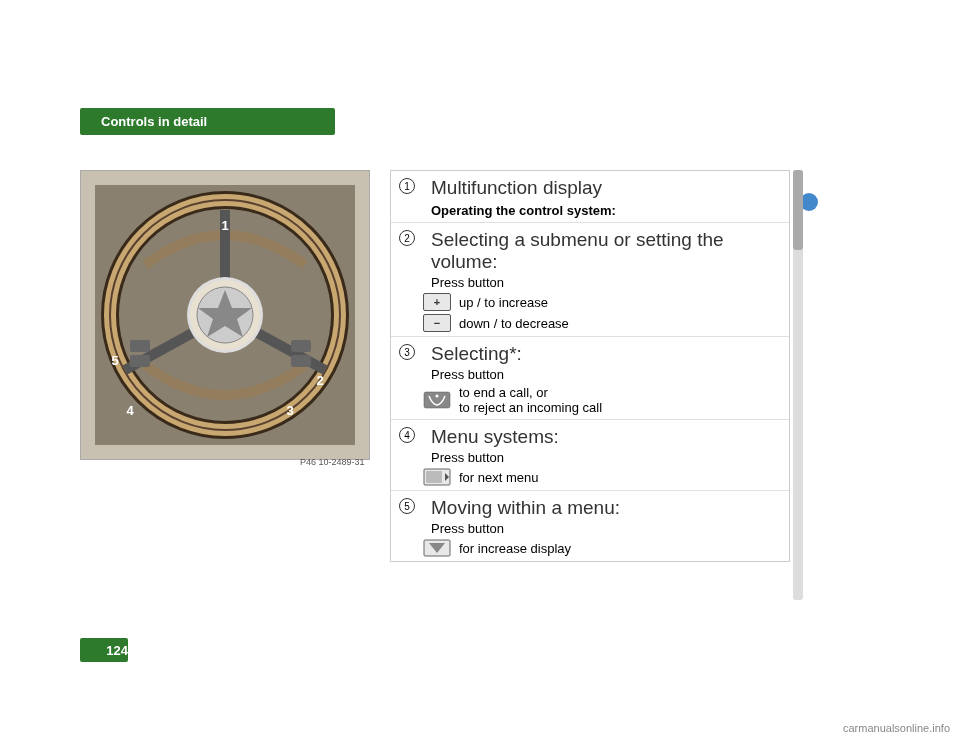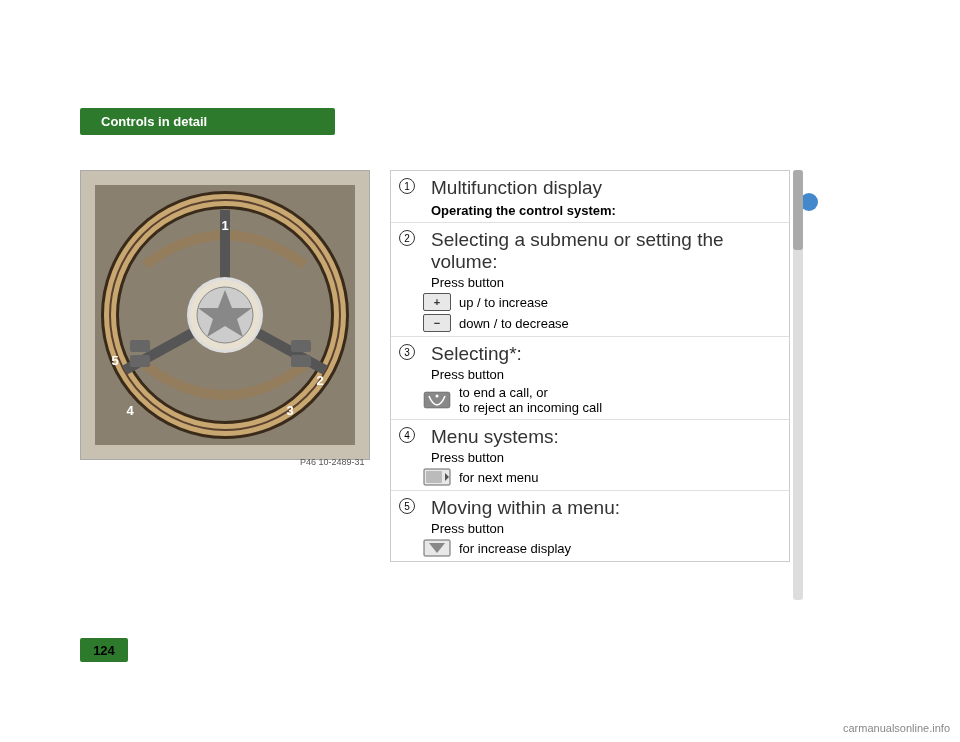--- a/index.html
+++ b/index.html
@@ -143,24 +143,24 @@
     }
 
     
     .page-badge {
       position: absolute;
       bottom: 80px;
       left: 80px;
       width: 48px;
       height: 24px;
       background: #2d7a2d;
-      color: #000000;
+      color: #ffffff;
       display: flex;
       align-items: center;
-      justify-content: center;
+      justify-content: flex-end;
       font-weight: bold;
       font-size: 13px;
       border-radius: 2px;
     }
 
     
     .watermark {
       position: absolute;
       bottom: 8px;
       right: 10px;

